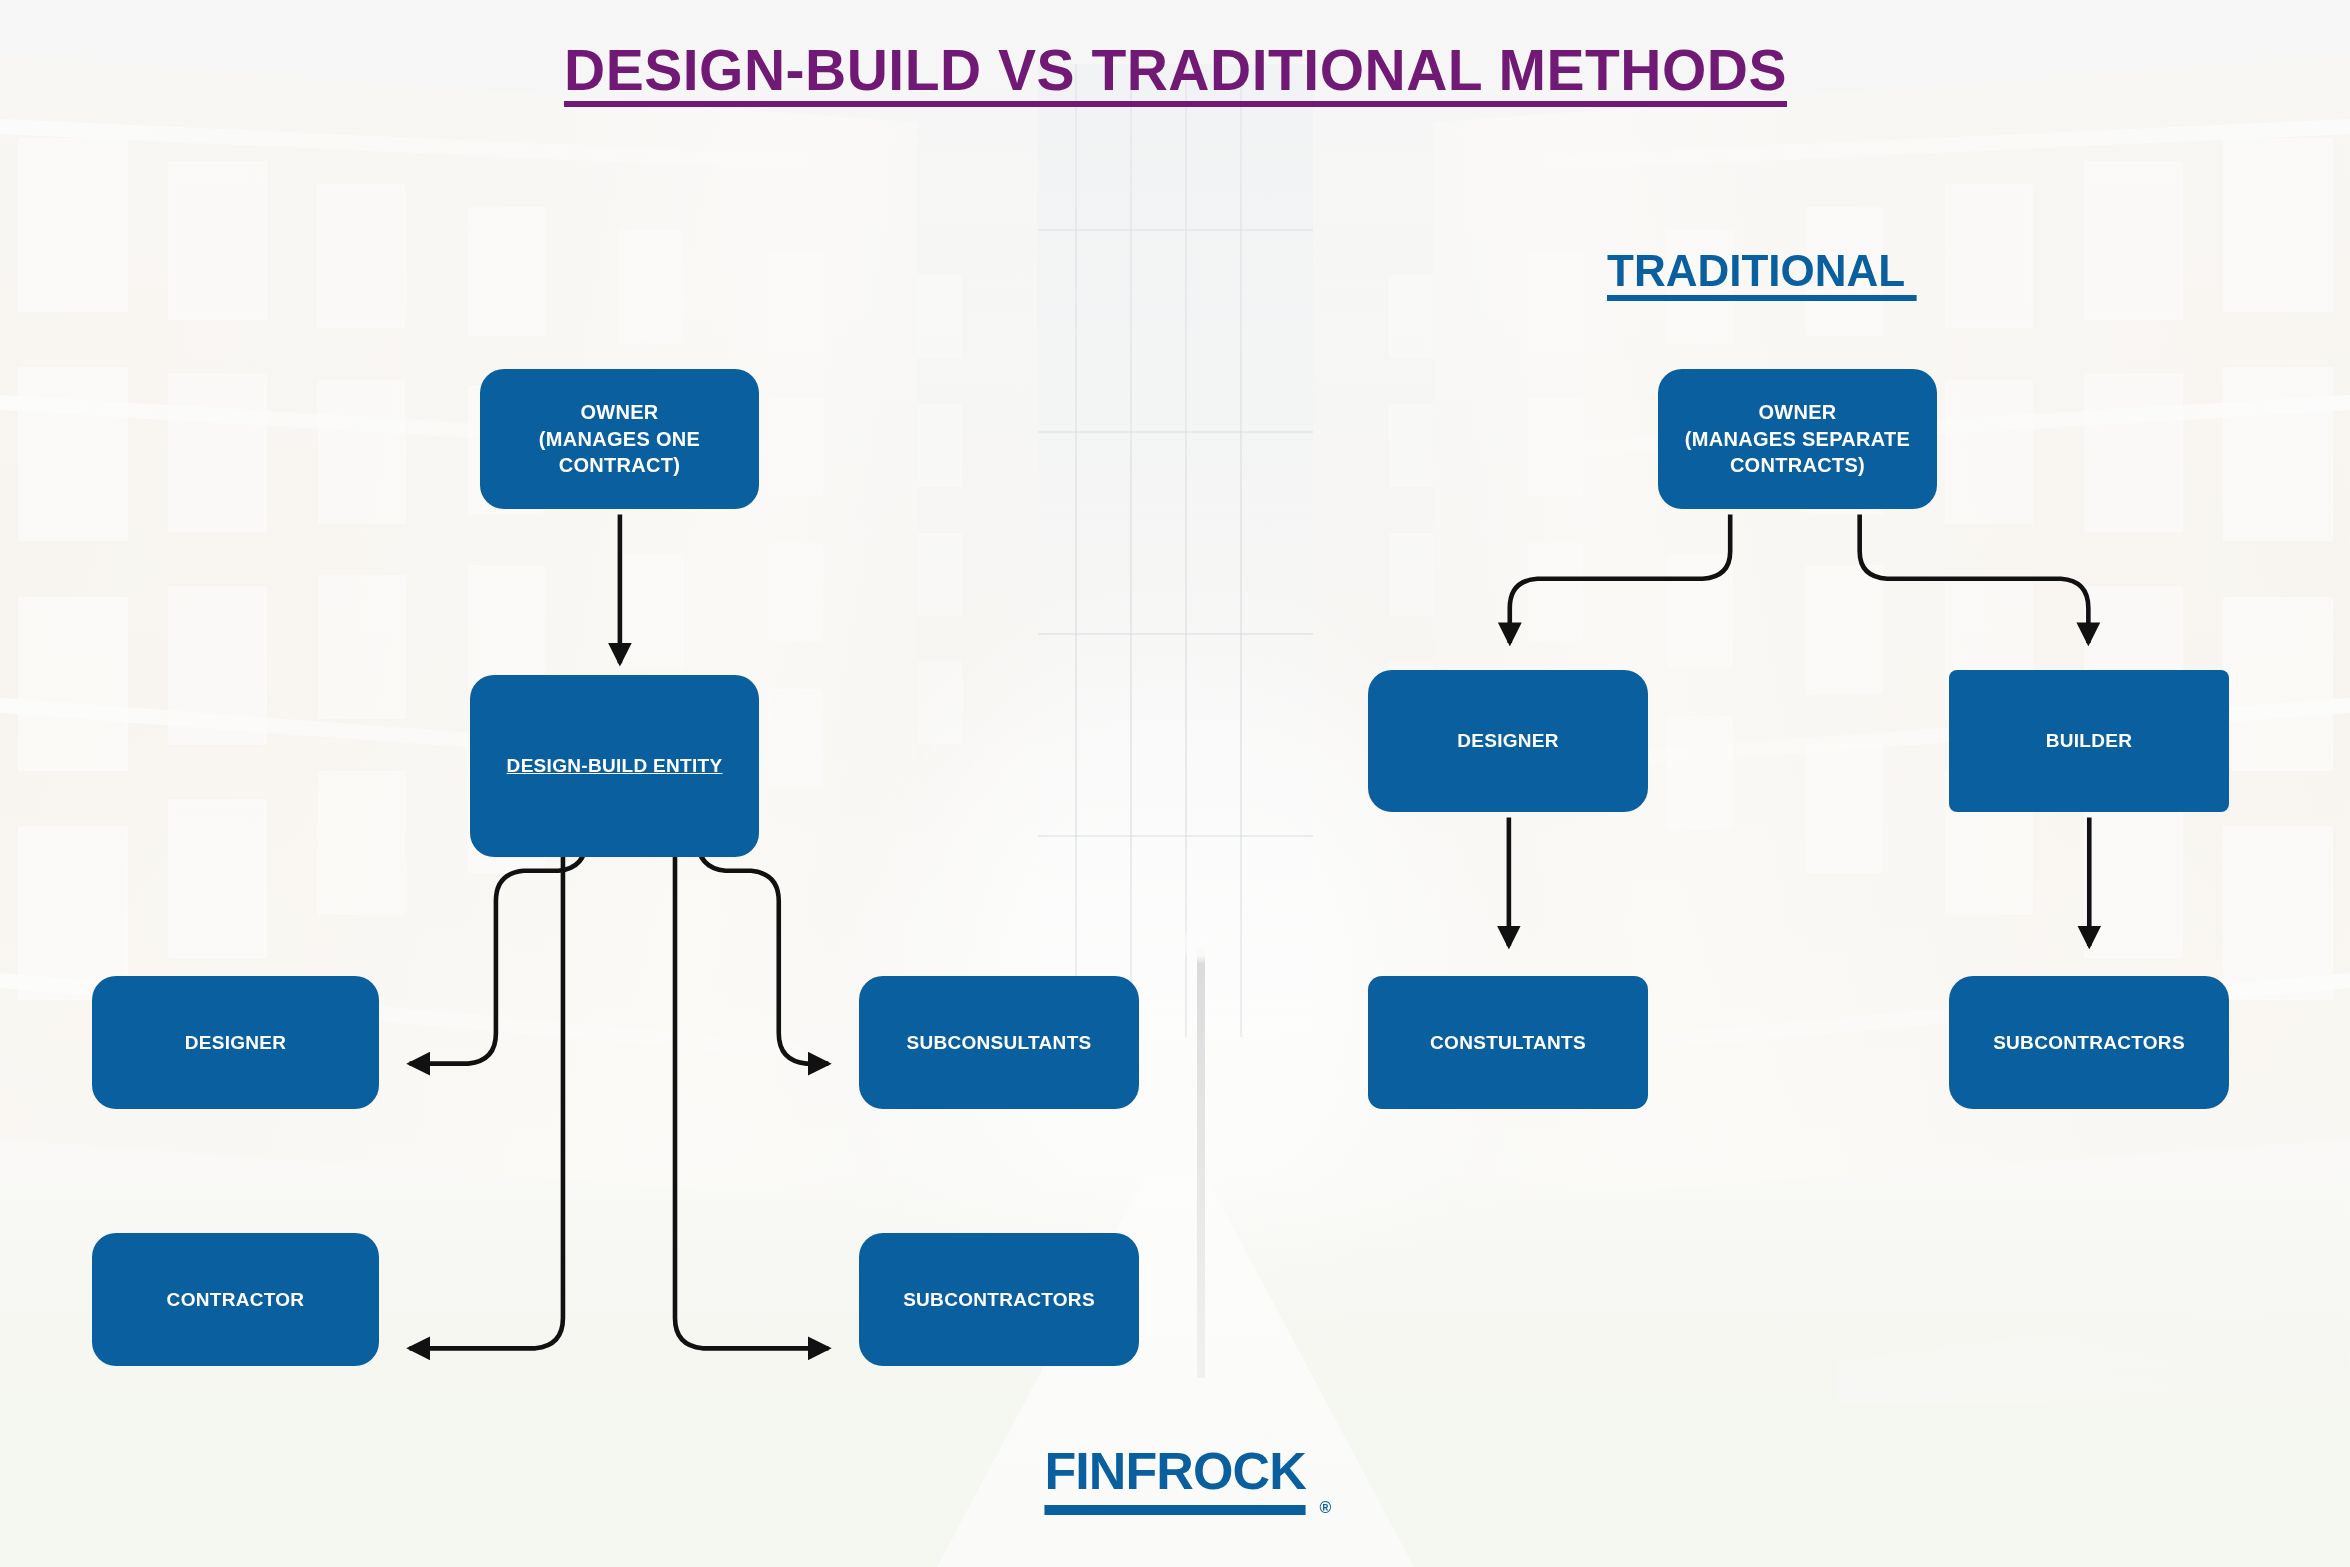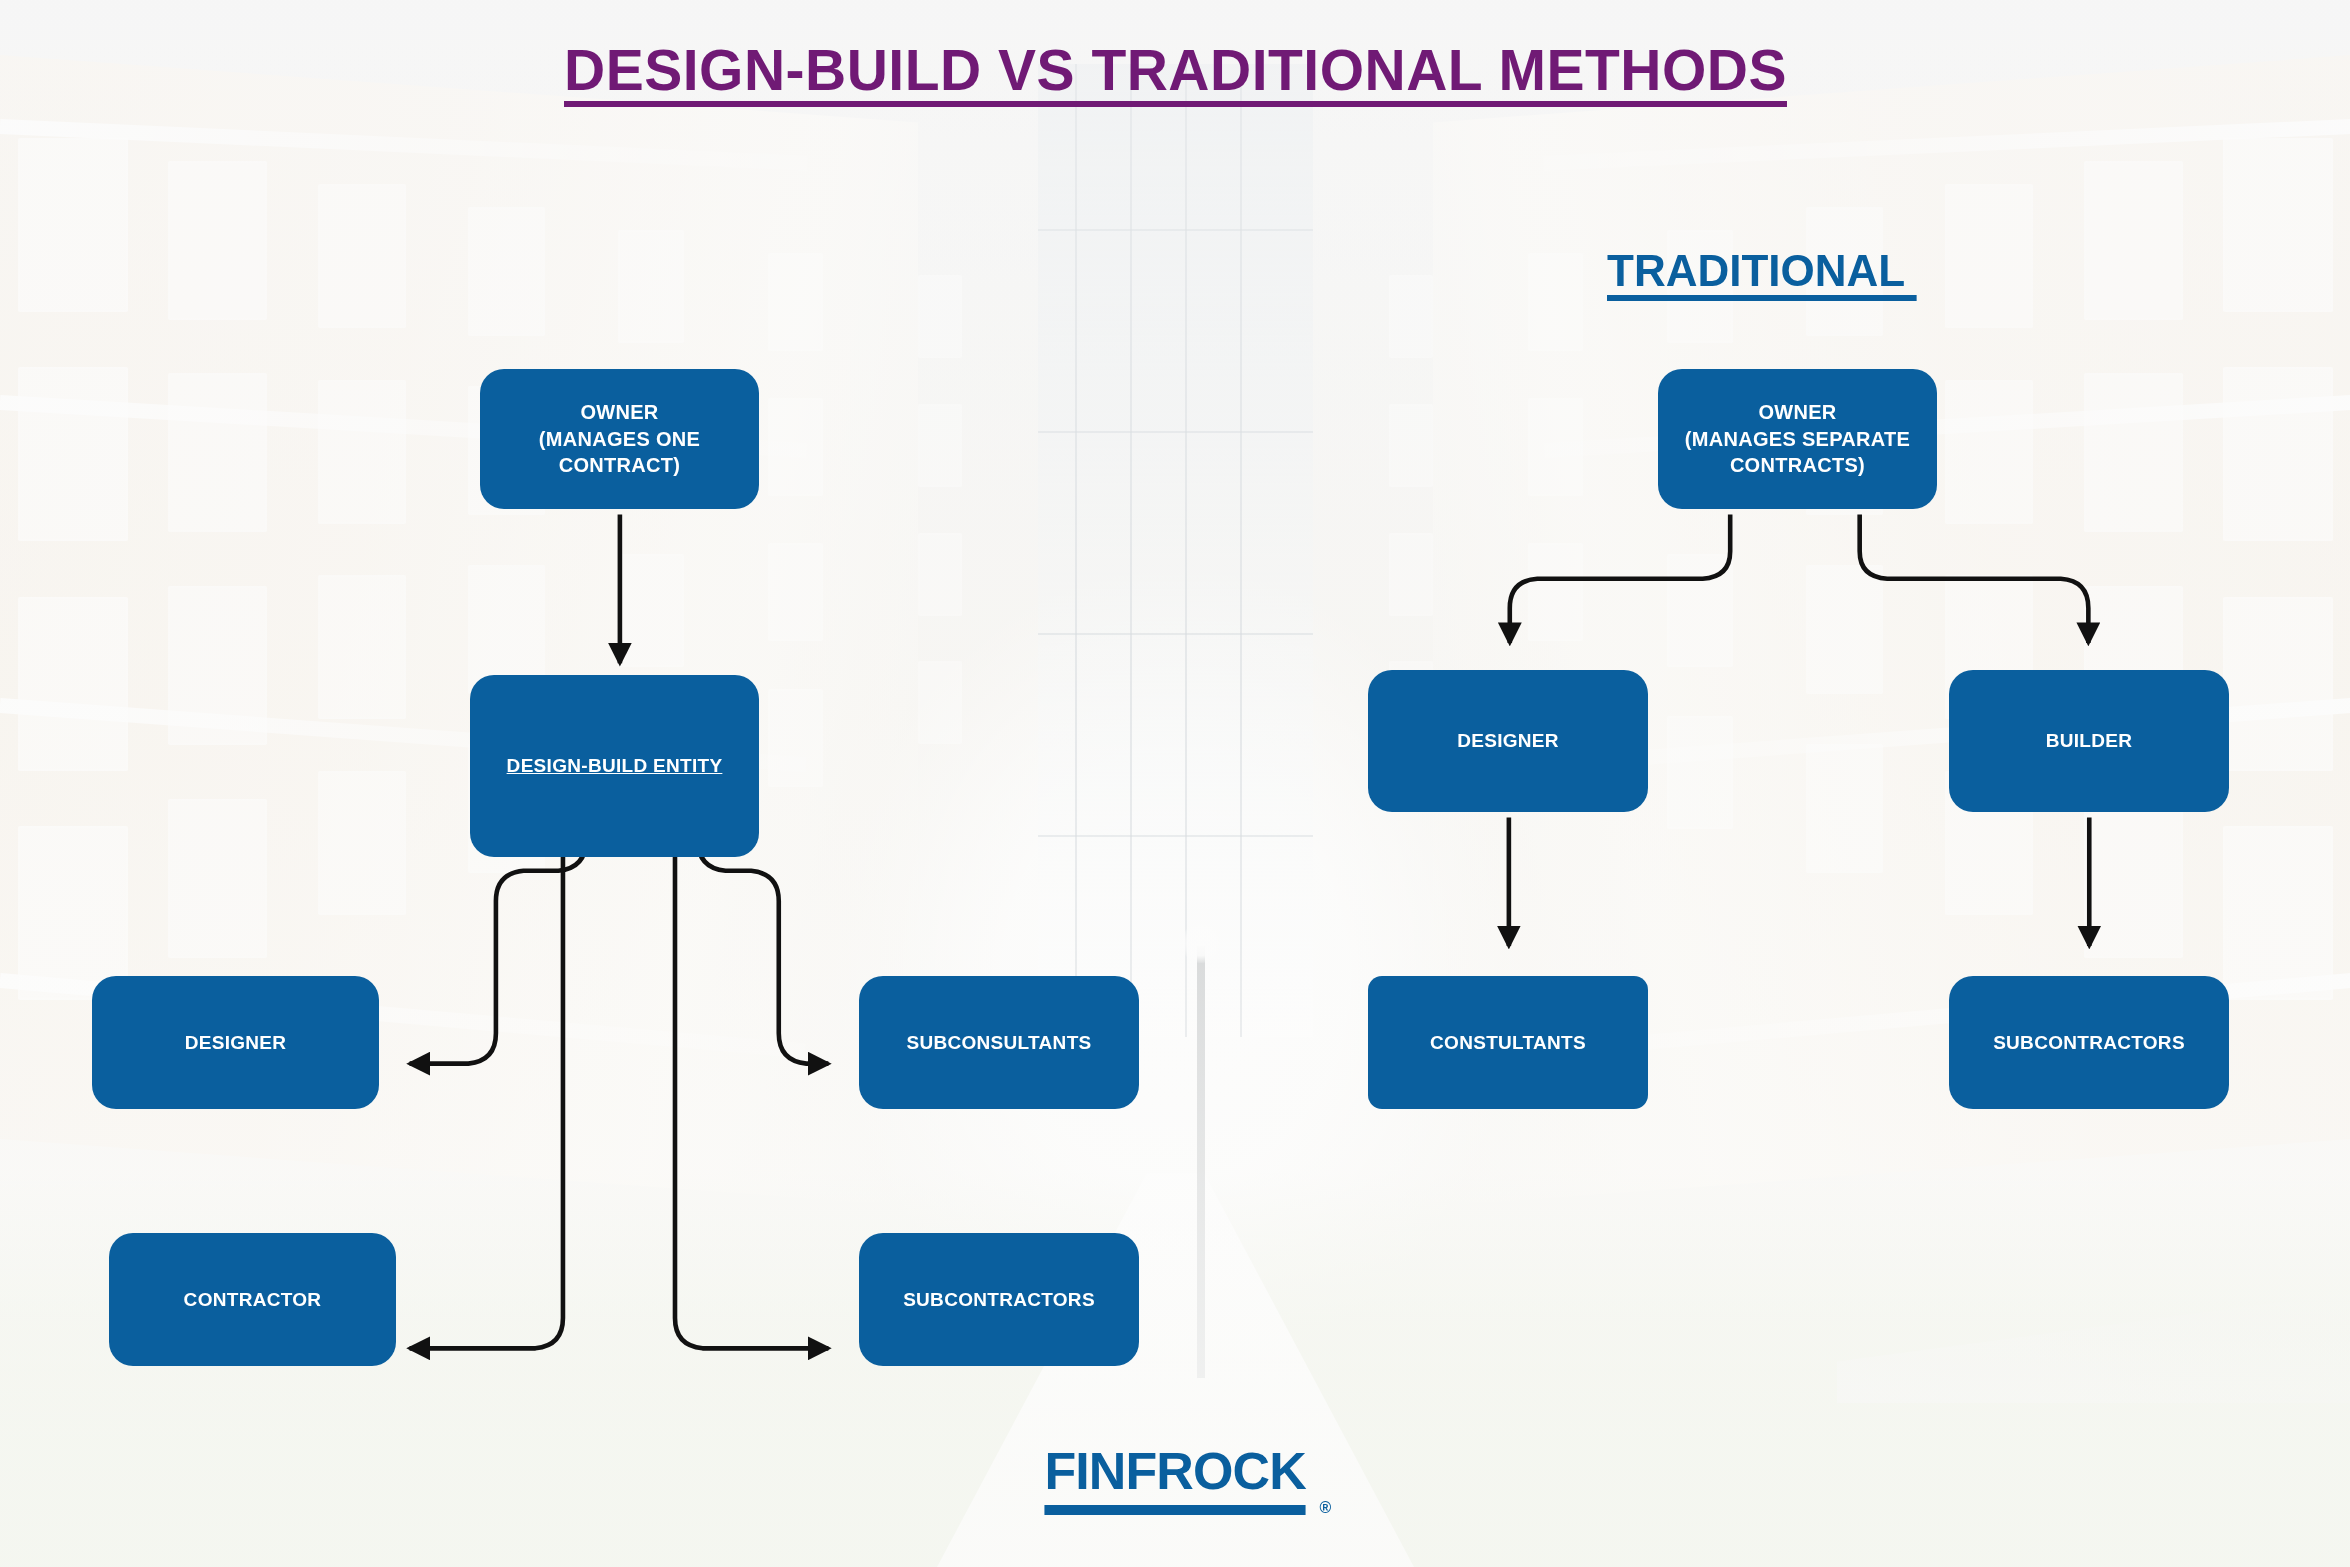--- a/index.html
+++ b/index.html
@@ -114,27 +114,27 @@
     font-weight:bold;
     line-height:1.32;
     padding:7.3px 13px;
   }
   .node.small { font-size:19px; letter-spacing:0.3px; }
   .node.multi { font-size:20px; letter-spacing:0.3px; }
 
   #n-owner-db      { left:480px;  top:369px;  width:279px; height:140px; }
   #n-dbentity      { left:470px;  top:675px;  width:289px; height:182px;text-decoration:underline; }
   #n-designer-db   { left:92px;  top:976px; width:287px; height:133px; }
-  #n-contractor-db { left:92px;  top:1233px; width:287px; height:133px;margin-left:17px; }
+  #n-contractor-db { left:92px;  top:1233px; width:287px; height:133px; }
   #n-subconsult    { left:859px;  top:976px; width:280px; height:133px; }
   #n-subcontr-db   { left:859px;  top:1233px; width:280px; height:133px; }
 
   #n-owner-tr      { left:1658px; top:369px;  width:279px; height:140px; }
   #n-designer-tr   { left:1368px; top:670px;  width:280px; height:142px; }
-  #n-builder-tr    { left:1949px; top:670px;  width:280px; height:142px; }
+  #n-builder-tr    { left:1949px; top:670px;  width:280px; height:142px;border-radius:8px; }
   #n-consult-tr    { left:1368px; top:976px; width:280px; height:133px;border-radius:14px; }
   #n-subcontr-tr   { left:1949px; top:976px; width:280px; height:133px; }
 
   #arrows { position:absolute; inset:0; pointer-events:none; }
 
   .logo {
     position:absolute; left:0; right:0; bottom:53px; text-align:center;
   }
   .logo .word {
     display:inline-block; position:relative;

